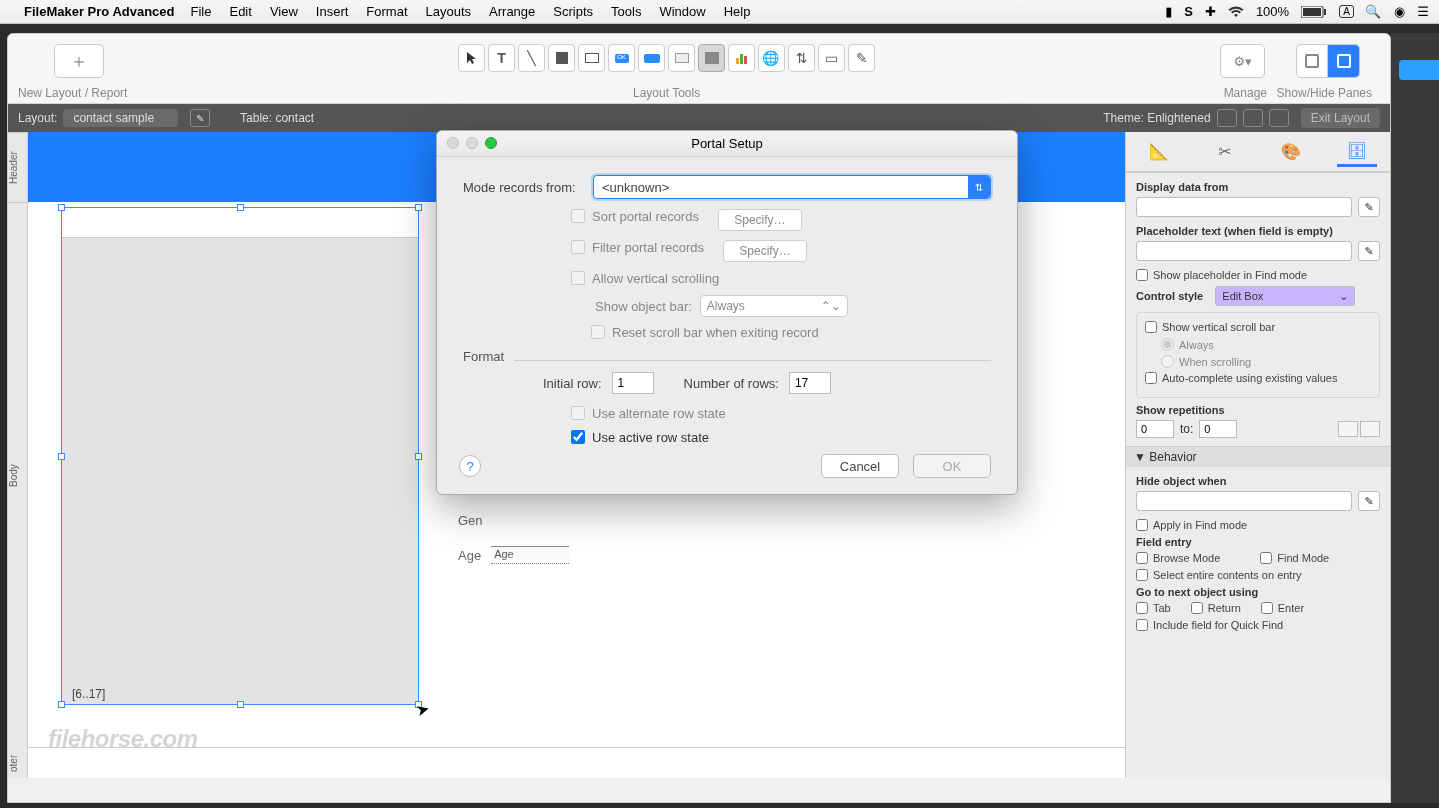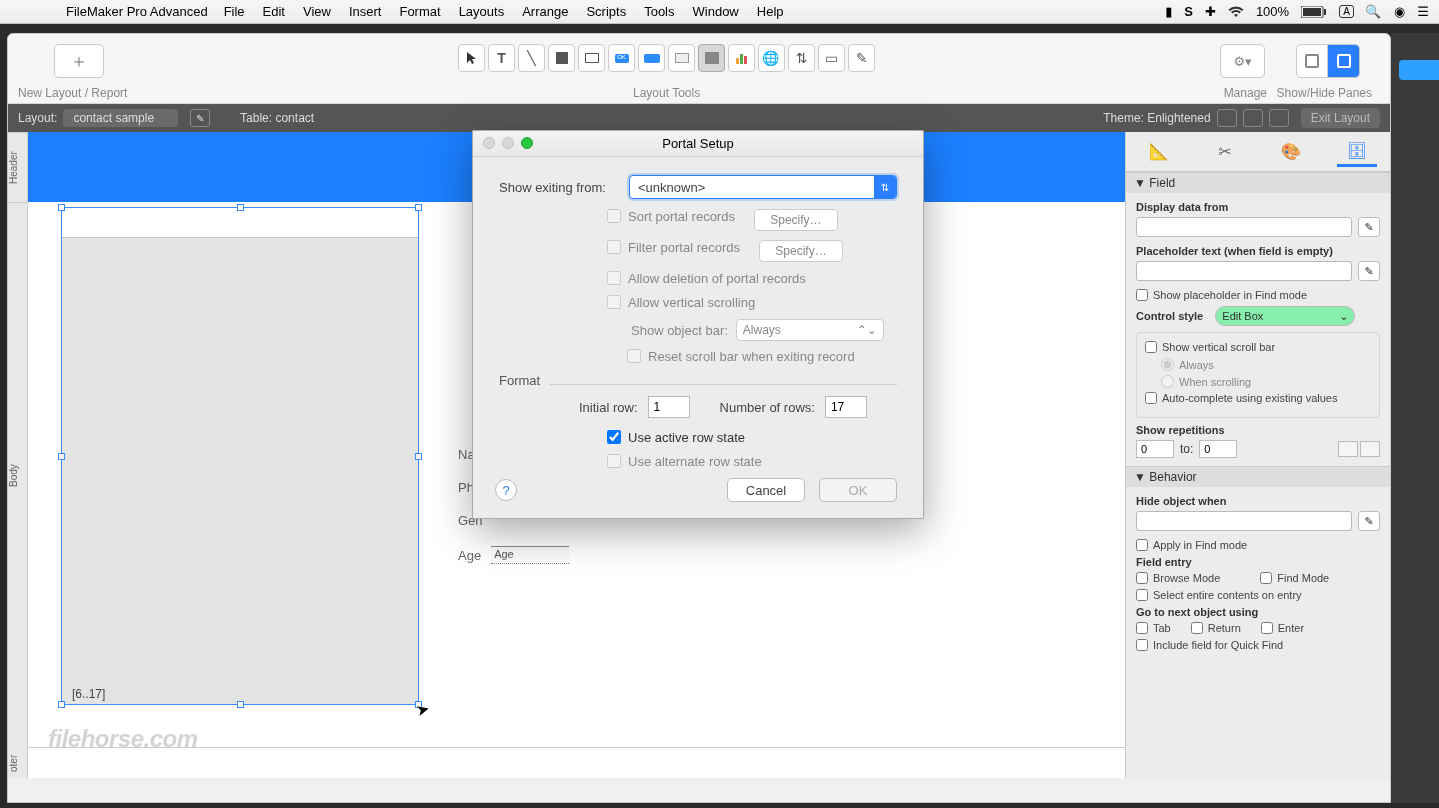--- a/index.html
+++ b/index.html
@@ -1,21 +1,21 @@
 <!DOCTYPE html>
 <html><head>
 <meta charset="utf-8">
 <style>
 * { box-sizing: border-box; margin: 0; padding: 0; font-family: -apple-system, "Helvetica Neue", Arial, sans-serif; }
 body { width: 1439px; height: 808px; background: #2a2a2a; overflow: hidden; position: relative; font-size: 13px; }
 
 
 .menubar { height: 24px; background: linear-gradient(#f6f6f6,#ececec); display: flex; align-items: center; padding: 0 10px; border-bottom: 1px solid #bfbfbf; }
 .menubar .apple { font-size: 15px; margin-right: 14px; }
-.menubar .appname { font-weight: 400; margin-right: 16px; margin-left: 42px; }
+.menubar .appname { font-weight: 700; margin-right: 16px; }
 .menubar .m { margin-right: 18px; cursor: default; }
 .menubar .right { margin-left: auto; display: flex; align-items: center; gap: 12px; font-size: 13px; }
 .menubar .right span { display: inline-flex; align-items: center; }
 
 
 .window { position: absolute; left: 7px; top: 33px; width: 1384px; height: 770px; background: #f0f0f0; border: 1px solid #c8c8c8; border-radius: 6px 6px 0 0; overflow: hidden; }
 .titlebar { height: 24px; display: flex; align-items: center; justify-content: center; position: relative; background: linear-gradient(#f3f3f3,#e8e8e8); border-bottom: 1px solid #d0d0d0; }
 .traffic { position: absolute; left: 10px; top: 6px; display: flex; gap: 8px; }
 .dot { width: 12px; height: 12px; border-radius: 50%; background: #dcdcdc; border:1px solid #c6c6c6; }
 .titletext { font-size: 13px; color: #3a3a3a; }
@@ -70,29 +70,29 @@
 .insp-tabs .t.active { border-bottom:3px solid #2a7fff; color:#2a7fff;}
 .section { border-top:1px solid #ccc; }
 .section-h { background:#ddd; padding:3px 8px; font-size:12px; cursor:default;}
 .section-b { padding:8px 10px; }
 .lbl { font-weight:700; font-size:11px; margin-bottom:4px; }
 .fieldrow { display:flex; gap:6px; margin-bottom:8px; }
 .txt { flex:1; height:20px; border:1px solid #bbb; background:#fff; border-radius:3px; }
 .editbtn { width:22px; height:20px; border:1px solid #bbb; border-radius:3px; background:#fff; display:flex;align-items:center;justify-content:center; font-size:11px;}
 .cb { display:flex; align-items:flex-end; gap:5px; font-size:11px; margin-bottom:5px; color:#444;}
 .cb input { width:12px; height:12px; }
-.selbox { height:20px; border:1px solid #bbb; border-radius:10px; background:#86efac; padding:1px 6px; font-size:11px; display:flex;align-items:center; justify-content:space-between;gap:40px;}
+.selbox { height:20px; border:1px solid #bbb; border-radius:3px; background:#c4b5fd; padding:1px 6px; font-size:11px; display:flex;align-items:center; justify-content:space-between;gap:40px;}
 .subbox { border:1px solid #d5d5d5; border-radius:4px; padding:8px; margin:6px 0;}
 .radio { display:flex; align-items:center; gap:5px; font-size:11px; margin-left:16px; color:#888; margin-bottom:4px;}
 .numin { width:38px; height:18px; border:1px solid #bbb; background:#fff; text-align:left; padding:0 4px; font-size:11px;}
 .repbtns { display:flex; gap:2px; margin-left:auto;}
 .repbtns div{width:20px;height:16px;border:1px solid #bbb;background:#f5f5f5;}
 
 
-.modal { position:absolute; left:472px; top:130px; width:452px; background:#ececec; border:1px solid #aaa; border-radius:1px; box-shadow:0 12px 40px rgba(0,0,0,.35); }
+.modal { position:absolute; left:436px; top:130px; width:582px; background:#ececec; border:1px solid #aaa; border-radius:6px; box-shadow:0 12px 40px rgba(0,0,0,.35); }
 .modal .mtitle { height:26px; display:flex; align-items:center; justify-content:center; position:relative; font-size:13px; border-bottom:1px solid #d0d0d0; background:linear-gradient(#f3f3f3,#e8e8e8); border-radius:6px 6px 0 0;}
 .modal .mtraffic { position:absolute; left:10px; top:6px; display:flex; gap:7px;}
 .mdot { width:12px;height:12px;border-radius:50%; }
 .mdot.r{background:#d9d9d9;border:1px solid #c0c0c0;}
 .mdot.y{background:#d9d9d9;border:1px solid #c0c0c0;}
 .mdot.g{background:#28c840;border:1px solid #1fa334;}
 .modal-body { padding:18px 26px 16px 26px; font-size:13px; color:#444;}
 .mrow { display:flex; align-items:center; margin-bottom:10px; }
 .mrow .ml { width:130px; text-align:left;}
 .combo { flex:1; height:24px; border:1px solid #2a7fff; border-radius:4px; background:#fff; display:flex; align-items:center; padding:0 8px; position:relative; box-shadow:0 0 0 2px rgba(42,127,255,.25);}
@@ -277,21 +277,20 @@
 
     <div class="inspector">
       <div class="insp-tabs">
         <div class="t">📐</div>
         <div class="t">✂</div>
         <div class="t">🎨</div>
         <div class="t active">🗄</div>
       </div>
 
       <div class="section">
-        <div class="section-h">▼ <span>Field</span></div>
         <div class="section-b">
           <div class="lbl">Display data from</div>
           <div class="fieldrow">
               <div class="txt"></div>
               <div class="editbtn">✎</div>
             </div>
 
           <div class="lbl">Placeholder text (when field is empty)</div>
           <div class="fieldrow">
               <div class="txt"></div>
@@ -401,40 +400,36 @@
   <div class="mtitle">
     <div class="mtraffic">
       <div class="mdot r"></div>
       <div class="mdot y"></div>
       <div class="mdot g"></div>
     </div>
     <span>Portal Setup</span>
   </div>
   <div class="modal-body">
     <div class="mrow">
-      <span class="ml">Show exiting from:</span>
+      <span class="ml">Mode records from:</span>
       <div class="combo">
         <span>&lt;unknown&gt;</span>
         <span class="arrow">⇅</span>
       </div>
     </div>
 
     <div class="chk">
         <input type="checkbox" disabled="" style="">
         <span>Sort portal records</span>
       <div class="specbtn">Specify…</div>
       </div>
     <div class="chk">
         <input type="checkbox" disabled="" style="">
         <span>Filter portal records</span>
       <div class="specbtn">Specify…</div>
-      </div>
-    <div class="chk">
-        <input type="checkbox" disabled="" style="">
-        <span>Allow deletion of portal records</span>
       </div>
     <div class="chk">
         <input type="checkbox" disabled="" style="">
         <span>Allow vertical scrolling</span>
       </div>
 
     <div class="sub">
         <span>Show object bar:</span>
       <div class="smallsel">
           <span>Always</span>
@@ -450,27 +445,27 @@
       <span class="secname">Format</span>
       <div style="flex:1;border-top:1px solid #ccc;"></div>
     </div>
 
     <div class="frow">
       <span>Initial row:</span>
       <input class="nin" value="1" style="">
       <span style="margin-left:20px;">Number of rows:</span>
       <input class="nin" value="17" style="">
     </div>
+    <div class="chk">
+        <input type="checkbox" disabled="" style="">
+        <span>Use alternate row state</span>
+      </div>
     <div class="chk en">
         <input type="checkbox" checked="" style="">
         <span>Use active row state</span>
-      </div>
-    <div class="chk">
-        <input type="checkbox" disabled="" style="">
-        <span>Use alternate row state</span>
       </div>
 
     <div class="btns">
       <div class="helpbtn">?</div>
       <div class="btn">Cancel</div>
       <div class="btn dis">OK</div>
     </div>
   </div>
 </div>
 

